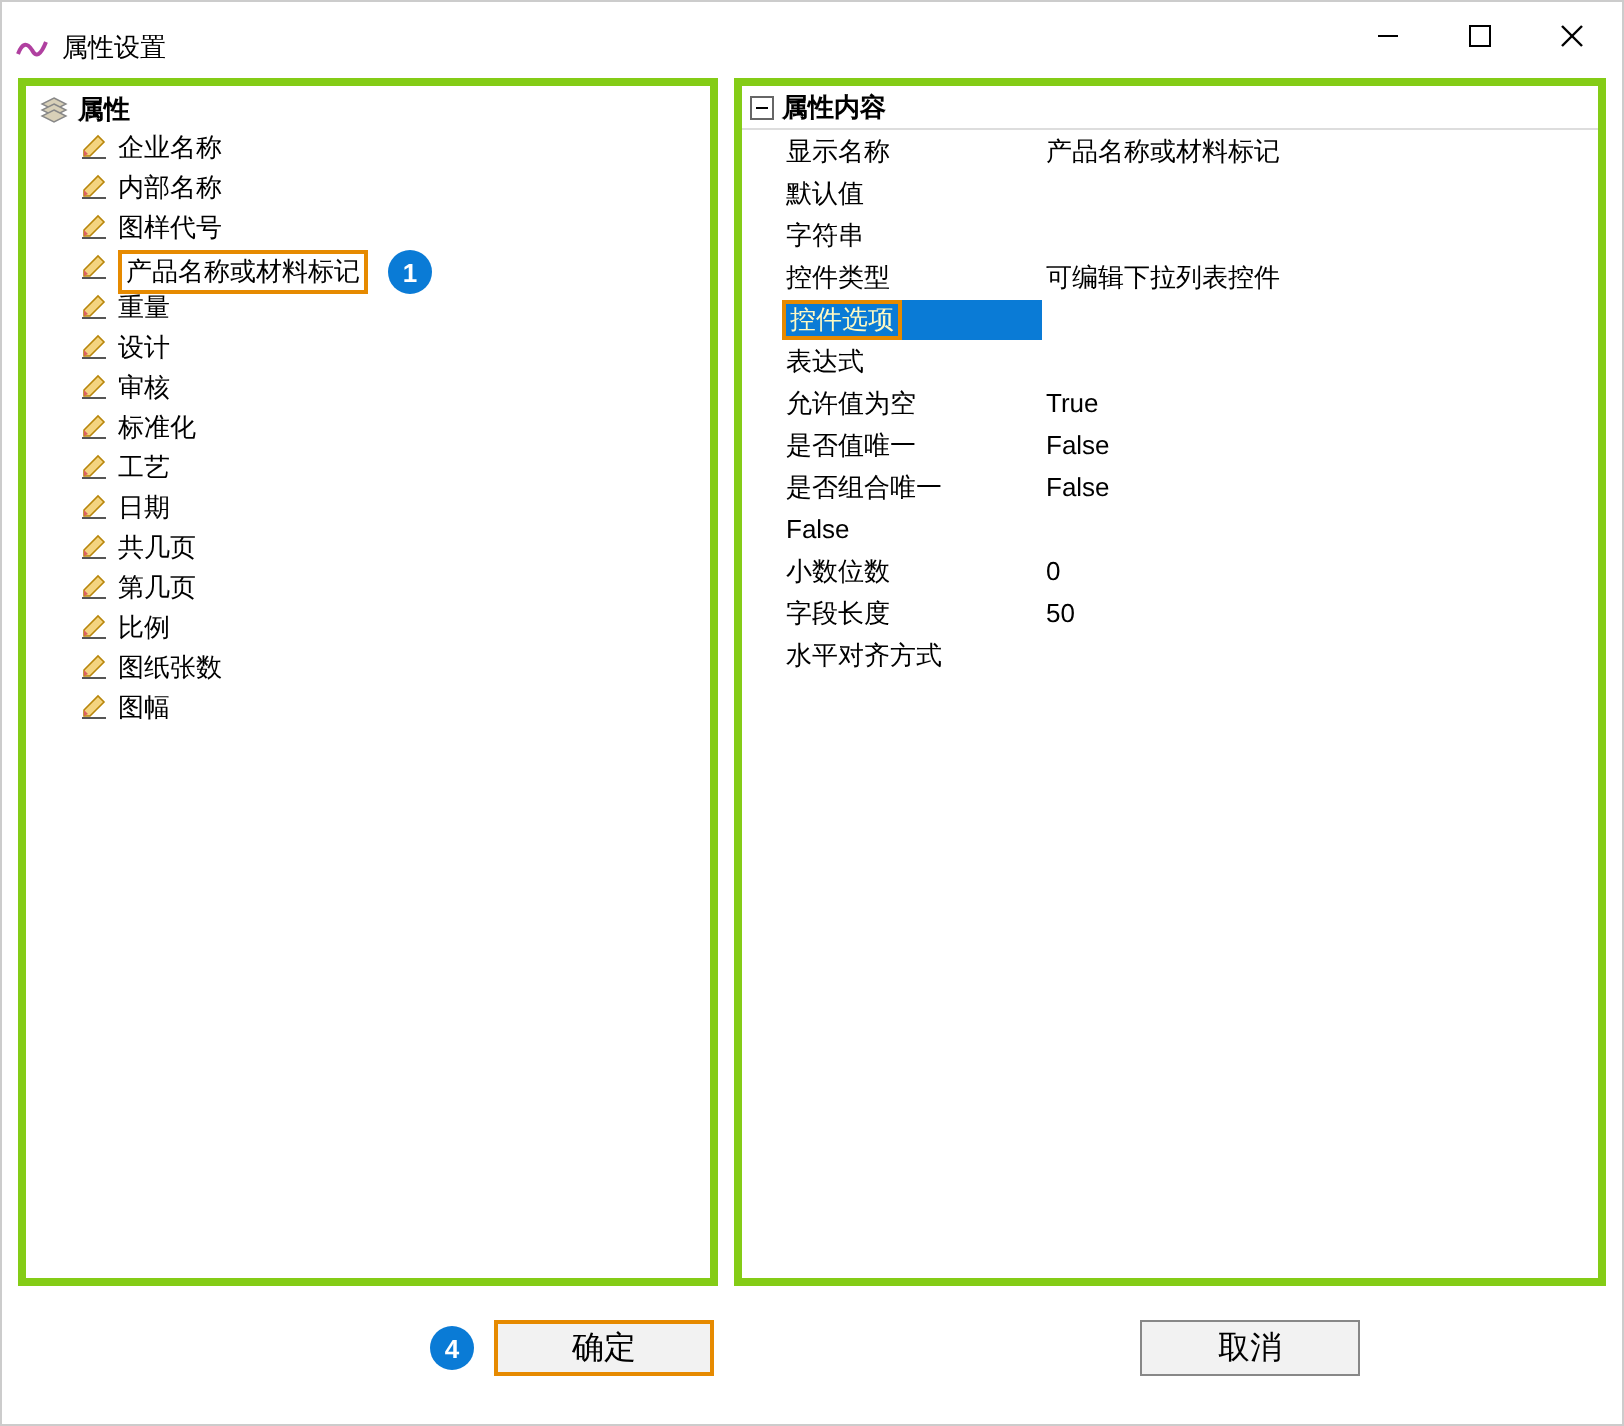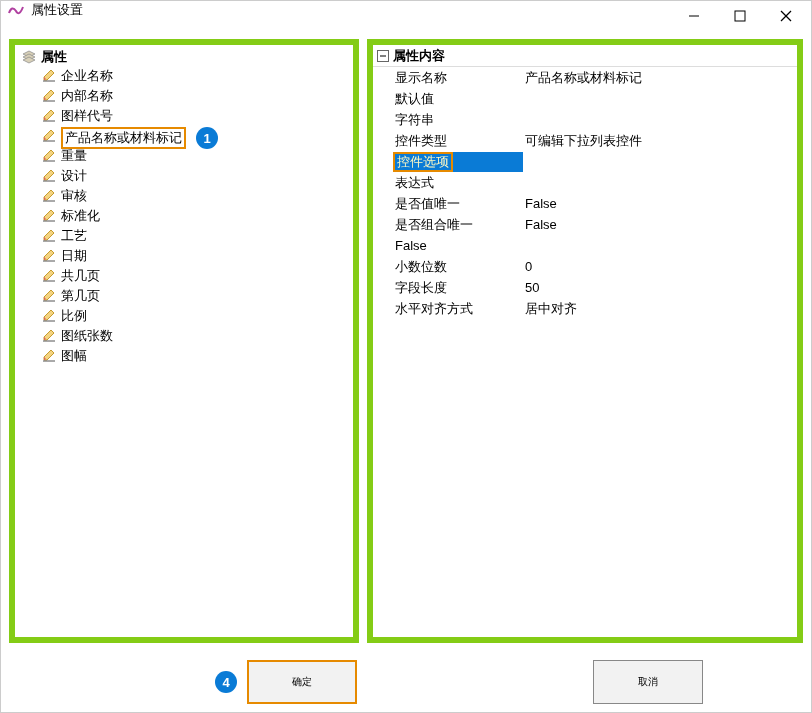--- a/index.html
+++ b/index.html
@@ -7,21 +7,21 @@
     font-family: "Microsoft YaHei", "Segoe UI", sans-serif;
     font-size: 13px;
     background: #fff;
     width: 812px;
     height: 713px;
     overflow: hidden;
     border: 1px solid #ccc;
   }
   .titlebar {
     display: flex;
-    align-items: flex-start;
+    align-items: flex-end;
     height: 32px;
     padding: 0 2px 0 6px;
     background: #fff;
   }
   .titlebar .app-icon {
     width: 18px; height: 18px;
     display: inline-flex;
     align-items: center; justify-content: center;
     margin-right: 6px;
   }
@@ -32,21 +32,21 @@
     display: flex; align-items: center; justify-content: center;
     font-size: 14px;
   }
   .content {
     display: flex;
     height: 614px;
     padding: 6px 8px 4px 8px;
     gap: 8px;
   }
   .panel-left, .panel-right {
-    border: 6px solid #84cc16;
+    border: 4px solid #84cc16;
     background: #fff;
     overflow: auto;
   }
   .panel-left { width: 350px; }
   .panel-right { flex: 1; position: relative; }
   .tree-root {
     padding: 2px 2px;
   }
   .tree-parent {
     display: flex; align-items: center;
@@ -130,26 +130,26 @@
     line-height: 15px;
   }
   .button-bar {
     display: flex;
     align-items: center;
     height: 55px;
     padding: 0 20px;
     position: relative;
   }
   .std-btn {
-    width: 110px; height: 44px;
+    width: 110px; height: 28px;
     border: 1px solid #888;
     background: #f2f2f2;
     display: flex;
     align-items: center; justify-content: center;
-    font-size: 10px;
+    font-size: 16px;
   }
   .std-btn.ok-btn {
     border: 2px solid #e68a00;
   }
   .callout-inline {
     width: 22px; height: 22px;
     border-radius: 50%;
     background: #0a7bd6;
     color: #fff;
     font-weight: bold;
@@ -387,51 +387,54 @@
           <div class="prop-value">可编辑下拉列表控件</div>
         </div>
         <div class="prop-row selected" style="position: relative; padding-right: 30px;">
           <div class="prop-label"><span class="label-highlight">控件选项</span></div>
         </div>
         <div class="prop-row">
           <div class="prop-label">表达式</div>
           <div class="prop-value"></div>
         </div>
         <div class="prop-row">
+          <div class="prop-label">允许值为空</div>
+          <div class="prop-value">True</div>
+        </div>
+        <div class="prop-row">
           <div class="prop-label">是否值唯一</div>
           <div class="prop-value">False</div>
         </div>
         <div class="prop-row">
           <div class="prop-label">是否组合唯一</div>
           <div class="prop-value">False</div>
         </div>
         <div class="prop-row">
           <div class="prop-value">False</div>
         </div>
         <div class="prop-row">
           <div class="prop-label">小数位数</div>
           <div class="prop-value">0</div>
         </div>
         <div class="prop-row">
           <div class="prop-label">字段长度</div>
           <div class="prop-value">50</div>
         </div>
         <div class="prop-row">
           <div class="prop-label">水平对齐方式</div>
-          <div class="prop-value">居中对齐</div>
         </div>
       </div>
   </div>
 </div>
 
 <div class="button-bar">
   <div style="position:absolute; left:214px; top:13px; display:flex; align-items:center;">
     <span class="callout-inline" style="margin-left:0; margin-right:10px;">4</span>
     <div class="std-btn ok-btn">
       <span>确定</span>
     </div>
   </div>
-  <div style="position:absolute; left:592px; top:13px;">
+  <div style="position:absolute; left:569px; top:13px;">
     <div class="std-btn">
       <span>取消</span>
     </div>
   </div>
 </div>
 
 </body></html>

